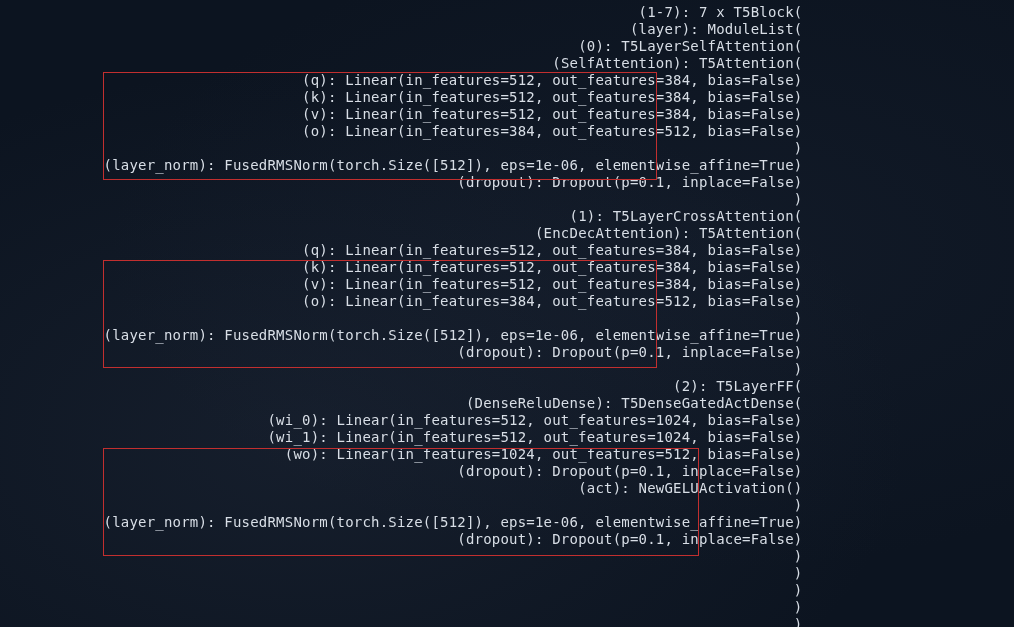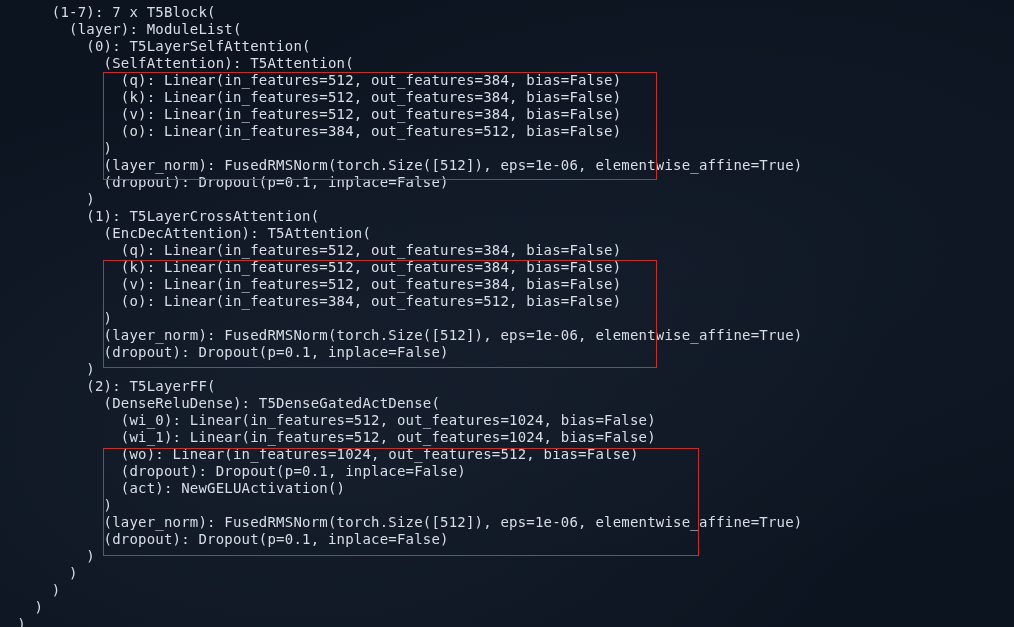--- a/index.html
+++ b/index.html
@@ -13,20 +13,21 @@
     color: #d8dee6;
     font-family: "DejaVu Sans Mono", "Menlo", "Consolas", monospace;
     font-size: 14px;
     line-height: 17px;
     overflow: hidden;
   }
   .stage {
     position: relative;
     width: 1014px;
     height: 627px;
+    text-align: right;
   }
   pre.code {
     position: absolute;
     left: 0;
     top: 0;
     margin: 0;
     padding: 4px 0 0 0;
     white-space: pre;
     font-family: inherit;
     font-size: inherit;

